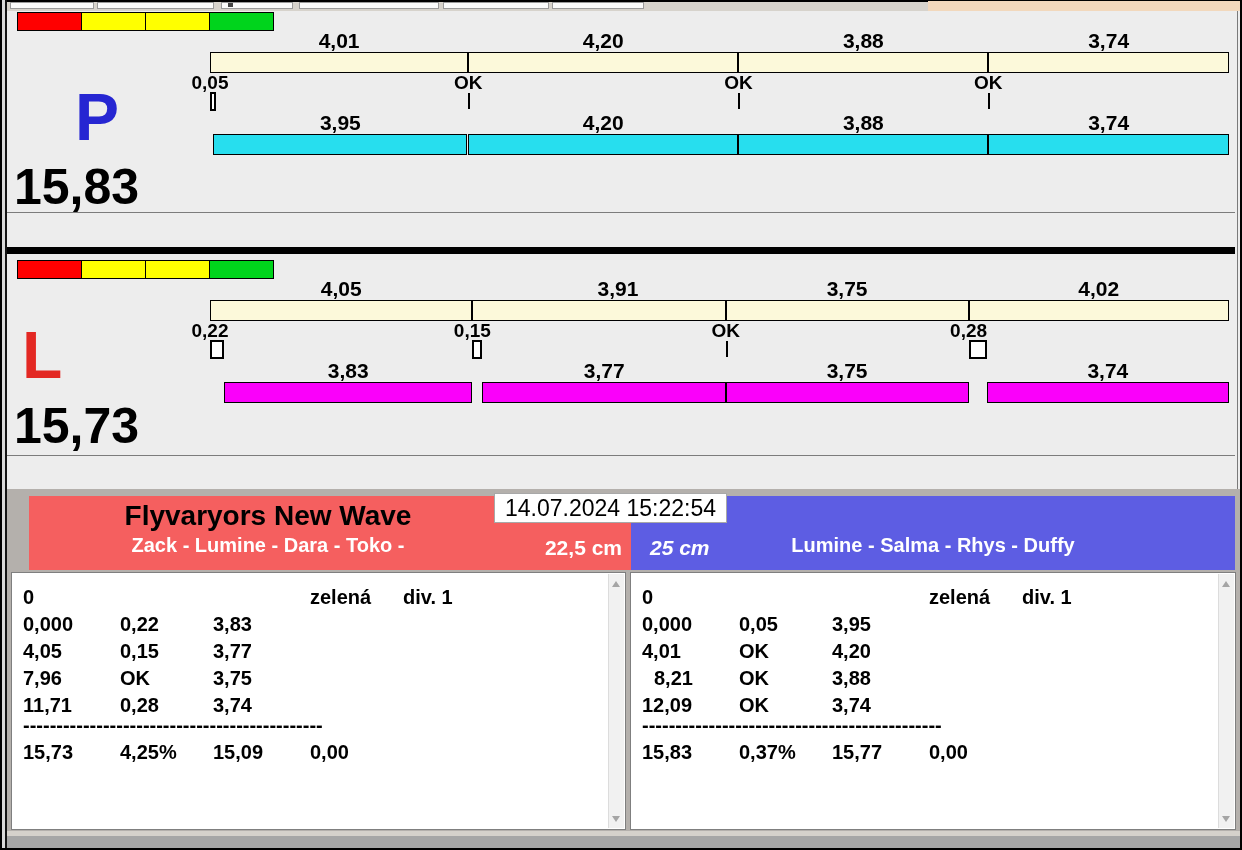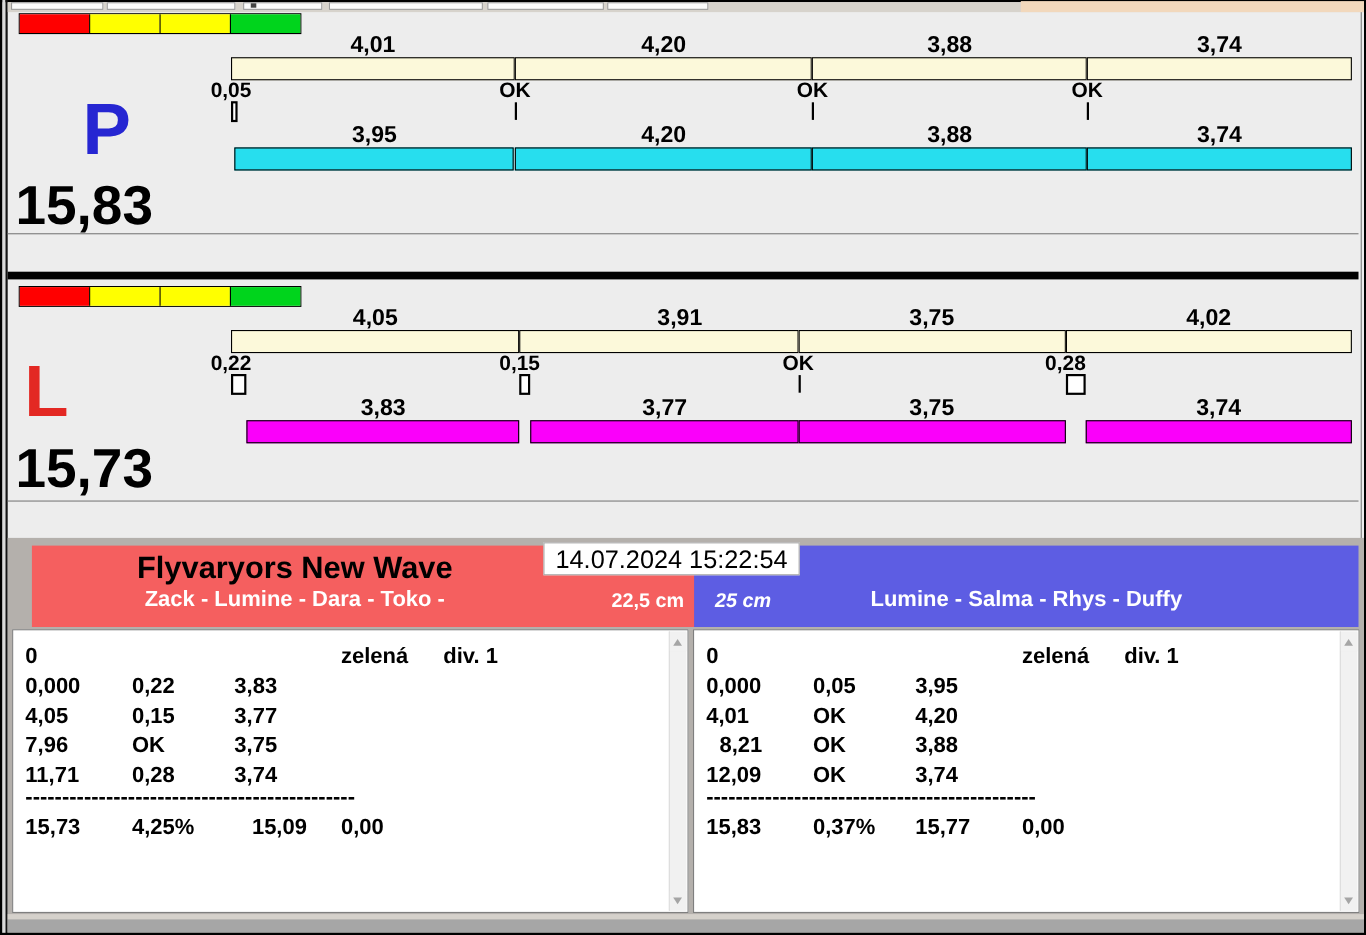--- a/index.html
+++ b/index.html
@@ -52,21 +52,21 @@
   .black-sep{left:7px;top:247px;width:1228px;height:7px;background:#000;}
   
   .bottom-bg{left:7px;top:489px;width:1233px;height:359px;background:#B4B0AC;}
   .team-header{position:absolute;top:496px;height:74px;}
   .team-header.left{left:17px;width:608px;margin-left:12px;}
   .team-header.right{left:631px;width:604px;}
   .team-title{position:absolute;top:4px;left:0;text-align:center;font-size:28px;font-weight:bold;color:#000;white-space:nowrap;}
   .team-header.left .team-title,.team-header.left .team-players{width:478px;}
   .team-header.right .team-title,.team-header.right .team-players{width:604px;}
   .team-players{position:absolute;top:38px;left:0;text-align:center;font-size:20px;font-weight:bold;color:#fff;white-space:nowrap;}
-  .distance{position:absolute;font-size:18px;font-weight:bold;color:#fff;white-space:nowrap;}
+  .distance{position:absolute;font-size:21px;font-weight:bold;color:#fff;white-space:nowrap;}
   .team-header.left .distance{right:15px;top:40px;}
   .team-header.right .distance{left:19px;top:40px;font-style:italic;}
   .datetime-box{left:494px;top:493px;width:233px;height:30px;background:#fff;border:1px solid #a8a8a8;
     font-size:23px;color:#000;text-align:center;line-height:28px;white-space:nowrap;z-index:5;}
   .log-panel{position:absolute;top:572px;height:258px;background:#fff;border:1px solid #7f7f7f;}
   .log-panel.left{left:11px;width:615px;}
   .log-panel.right{left:630px;width:606px;}
   .log-content{position:absolute;inset:0;overflow:hidden;}
   .log-line{position:absolute;left:0;width:100%;height:26px;}
   .log-cell{position:absolute;top:0;font-size:20px;font-weight:bold;color:#000;white-space:pre;}
@@ -240,21 +240,21 @@
           <span class="log-cell" style="left: 11px;">11,71</span>
           <span class="log-cell" style="left: 108px;">0,28</span>
           <span class="log-cell" style="left: 201px;">3,74</span>
         </div>
         <div class="log-line" style="top: 141px;">
           <span class="log-cell" style="left: 11px;">---------------------------------------------</span>
         </div>
         <div class="log-line" style="top: 168px;">
           <span class="log-cell" style="left: 11px;">15,73</span>
           <span class="log-cell" style="left: 108px;">4,25%</span>
-          <span class="log-cell" style="left: 217px;">15,09</span>
+          <span class="log-cell" style="left: 201px;">15,09</span>
           <span class="log-cell" style="left: 298px;">0,00</span>
         </div>
       </div>
     <div class="scrollbar">
       <div class="sb-btn up">
           <div class="tri-up"></div>
         </div>
       <div class="sb-btn down">
           <div class="tri-down"></div>
         </div>

